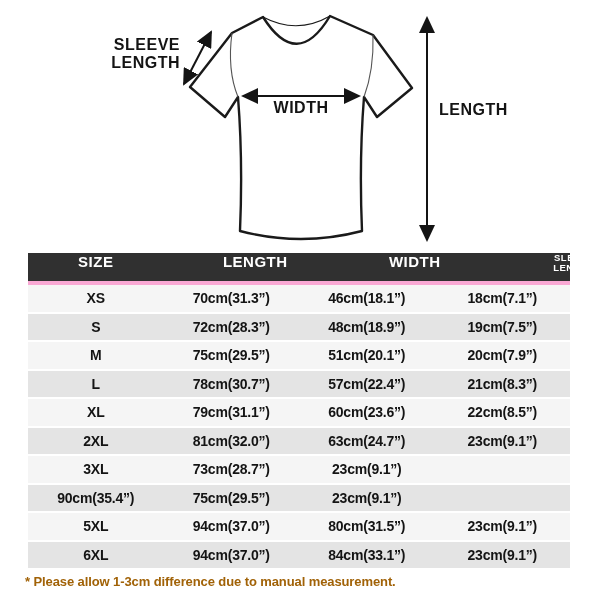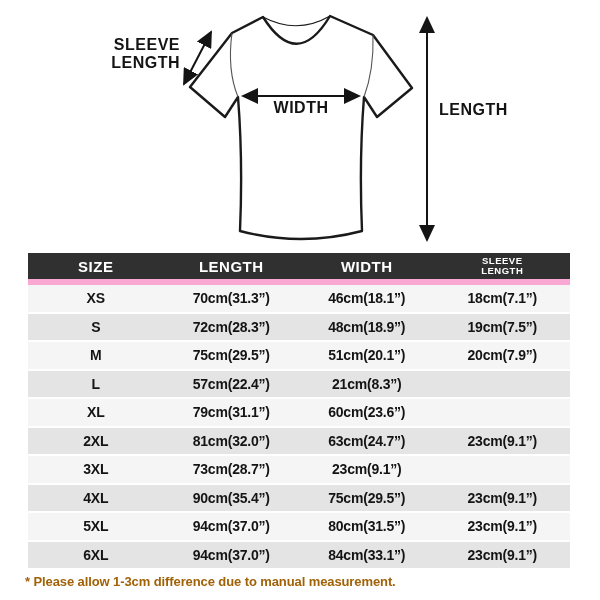--- a/index.html
+++ b/index.html
@@ -20,26 +20,27 @@
     fill:#141414;
   }
   .diagram .lbl{font-size:16px;letter-spacing:.5px;}
 
   
   .size-table{
     position:absolute;left:28px;top:253px;width:542px;
     font-weight:700;
   }
   .thead{
-    display:flex;align-items:center;
+    display:flex;
     height:32px;
     background:var(--header-bg,#303030);
     color:var(--header-text,#ffffff);
-    border-bottom:6px solid #f9a8d4;
+    border-bottom:4px solid #f9a8d4;
     box-sizing:border-box;
+    gap:24px;
   }
   .thead .tcell{font-size:15px;letter-spacing:.5px;}
   .thead .sleeve-hdr{display:flex;flex-direction:column;line-height:1.05;}
   .thead .sleeve-hdr span{font-size:9.5px;letter-spacing:.5px;}
   .trow{
     display:flex;align-items:center;
     height:28.5px;
     border-bottom:2px solid #fff;
     box-sizing:border-box;
   }
@@ -128,41 +129,42 @@
           <div class="tcell">19cm(7.5”)</div>
         </div>
         <div class="trow light">
           <div class="tcell">M</div>
           <div class="tcell">75cm(29.5”)</div>
           <div class="tcell">51cm(20.1”)</div>
           <div class="tcell">20cm(7.9”)</div>
         </div>
         <div class="trow gray">
           <div class="tcell">L</div>
+          <div class="tcell">78cm(30.7”)</div>
           <div class="tcell">57cm(22.4”)</div>
           <div class="tcell">21cm(8.3”)</div>
         </div>
         <div class="trow light">
           <div class="tcell">XL</div>
           <div class="tcell">79cm(31.1”)</div>
           <div class="tcell">60cm(23.6”)</div>
+          <div class="tcell">22cm(8.5”)</div>
         </div>
         <div class="trow gray">
           <div class="tcell">2XL</div>
           <div class="tcell">81cm(32.0”)</div>
           <div class="tcell">63cm(24.7”)</div>
           <div class="tcell">23cm(9.1”)</div>
         </div>
         <div class="trow light">
           <div class="tcell">3XL</div>
           <div class="tcell">73cm(28.7”)</div>
           <div class="tcell">23cm(9.1”)</div>
         </div>
         <div class="trow gray">
-          <div class="tcell">4XL</div>
           <div class="tcell">90cm(35.4”)</div>
           <div class="tcell">75cm(29.5”)</div>
           <div class="tcell">23cm(9.1”)</div>
         </div>
         <div class="trow light">
           <div class="tcell">5XL</div>
           <div class="tcell">94cm(37.0”)</div>
           <div class="tcell">80cm(31.5”)</div>
           <div class="tcell">23cm(9.1”)</div>
         </div>

